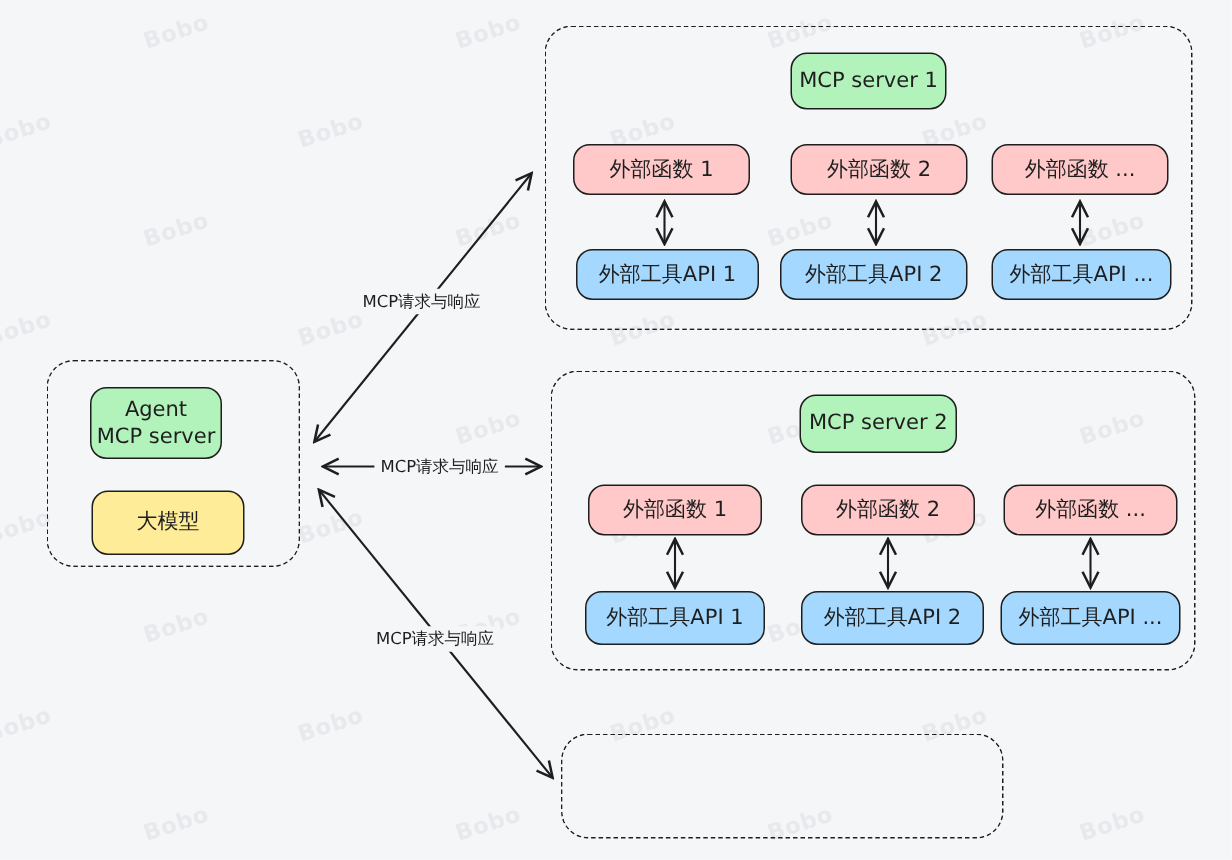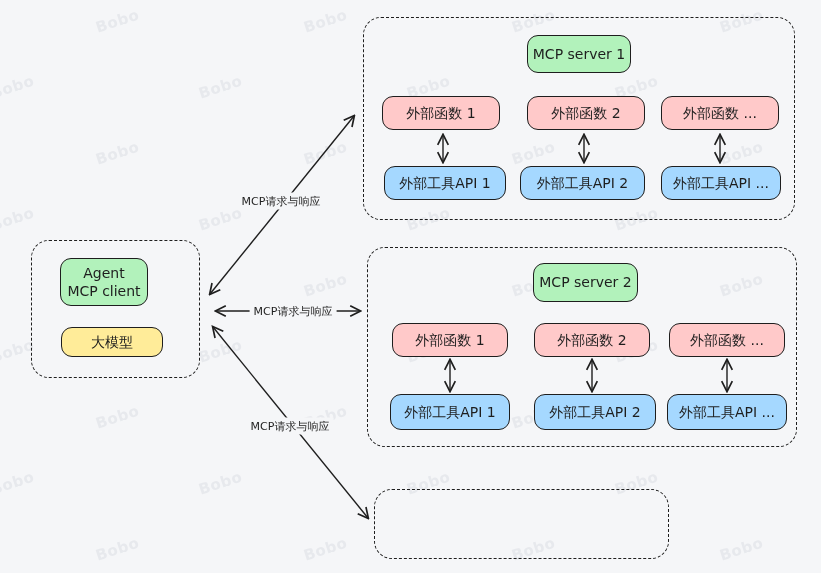--- a/index.html
+++ b/index.html
@@ -120,23 +120,23 @@
     <line class="al" x1="584" y1="135" x2="584" y2="162" marker-start="url(#ah)" marker-end="url(#ah)"></line>
     <line class="al" x1="720" y1="135" x2="720" y2="162" marker-start="url(#ah)" marker-end="url(#ah)"></line>
     <line class="al" x1="450" y1="360" x2="450" y2="391" marker-start="url(#ah)" marker-end="url(#ah)"></line>
     <line class="al" x1="592" y1="360" x2="592" y2="391" marker-start="url(#ah)" marker-end="url(#ah)"></line>
     <line class="al" x1="727" y1="360" x2="727" y2="391" marker-start="url(#ah)" marker-end="url(#ah)"></line>
   </svg>
 
   <div class="group" style="left:31px;top:240px;width:167px;height:136px;"></div>
   <div class="node green" style="left:60px;top:258px;width:88px;height:48px;">
     <span>Agent</span>
-    <span>MCP client</span>
+    <span>MCP server</span>
   </div>
-  <div class="node yellow" style="left:61px;top:327px;width:102px;height:30px;">
+  <div class="node yellow" style="left:61px;top:327px;width:102px;height:43px;">
     <span>大模型</span>
   </div>
 
   <div class="group" style="left:363px;top:17px;width:430px;height:201px;"></div>
   <div class="node green" style="left:527px;top:35px;width:104px;height:38px;">
     <span>MCP server 1</span>
   </div>
   <div class="node pink" style="left:382px;top:96px;width:118px;height:34px;">
     <span>外部函数 1</span>
   </div>

